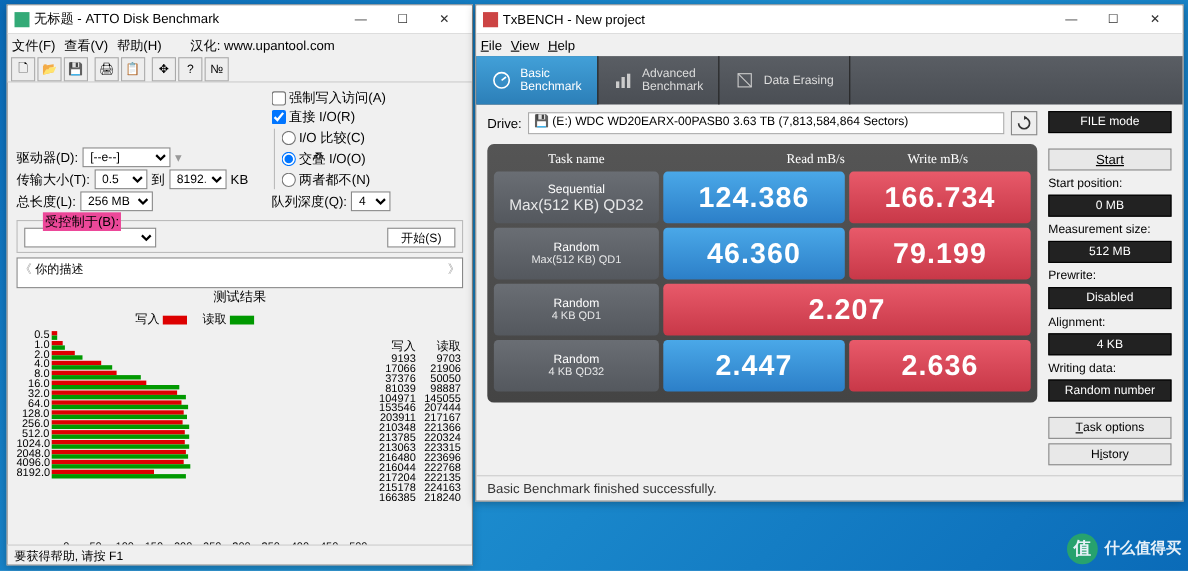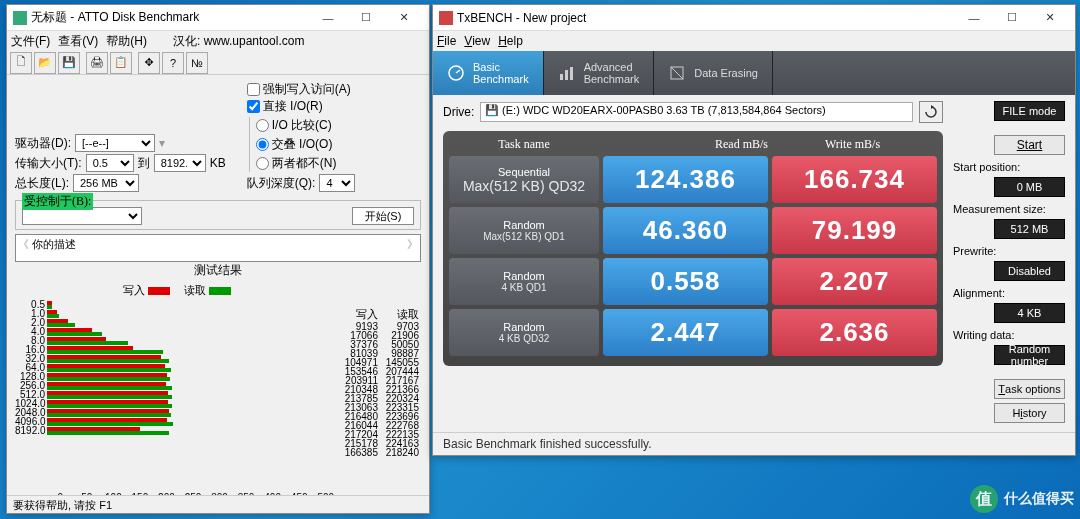--- a/index.html
+++ b/index.html
@@ -17,21 +17,21 @@
 .toolbar { background: #f0f0f0; height: 24px; display: flex; align-items: center; padding: 0 2px; gap: 0; border-bottom: 1px solid #ccc; }
 .toolbar .tbtn { width: 22px; height: 22px; border: 1px solid #aaa; background: #eee; display: flex; align-items: center; justify-content: center; font-size: 11px; cursor: pointer; margin: 0 1px; }
 
 
 #atto { left: 6px; top: 4px; width: 424px; height: 510px; }
 .atto-body { padding: 4px 8px; flex: 1; overflow: hidden; }
 .atto-row { display: flex; align-items: center; margin: 2px 0; gap: 4px; font-size: 12px; }
 .atto-row label { white-space: nowrap; }
 .atto-select { border: 1px solid #888; background: #fff; padding: 0 2px; height: 18px; font-size: 11px; }
 .atto-group { border: 1px solid #bbb; padding: 4px 6px 2px; margin: 4px 0; position: relative; }
-.atto-group legend { font-size: 12px; padding: 0 2px; position: absolute; top: -8px; left: 6px; background: #22c55e; font-family: Liberation Serif, serif; }
+.atto-group legend { font-size: 12px; padding: 0 2px; position: absolute; top: -8px; left: 23px; background: #ec4899; }
 .atto-desc { border: 1px solid #888; background: #fff; height: 28px; width: 100%; margin-top: 2px; padding: 2px; font-size: 11px; overflow-y: scroll; }
 .atto-results { display: flex; margin-top: 4px; font-size: 11px; }
 .atto-chart { flex: 1; position: relative; height: 232px; border-right: 0; }
 .atto-chart-title { text-align: center; font-size: 12px; margin-bottom: 2px; }
 .atto-legend { display: flex; justify-content: center; gap: 14px; font-size: 11px; margin-bottom: 2px; }
 .atto-legend .sw { display: inline-block; width: 22px; height: 8px; margin-left: 3px; vertical-align: middle; }
 .atto-bars { position: relative; height: 190px; padding-left: 32px; }
 .atto-barrow { display: flex; align-items: center; height: 9px; }
 .atto-barrow .lbl { position: absolute; left: 0; width: 30px; text-align: right; font-size: 10px; }
 .atto-barrow .wbar { background: #d00; height: 4px; }
@@ -60,21 +60,21 @@
 .txb-thead { display: flex; color: #fff; font-size: 12px; font-family: Georgia, serif; margin-bottom: 4px; }
 .txb-thead span:nth-child(1) { width: 150px; text-align: center; }
 .txb-thead span:nth-child(2) { flex: 1; text-align: right; }
 .txb-thead span:nth-child(3) { flex: 1; text-align: center; }
 .txb-row { display: flex; gap: 4px; margin-bottom: 4px; }
 .txb-name { width: 150px; background: linear-gradient(#6a6e74, #54585e); border-radius: 4px; color: #fff; font-size: 11px; display: flex; flex-direction: column; justify-content: center; align-items: center; padding: 6px; text-align: center; }
 .txb-val { flex: 1; border-radius: 4px; color: #fff; font-family: "Arial Narrow", Arial; font-size: 26px; font-weight: bold; display: flex; align-items: center; justify-content: center; padding: 8px 0; letter-spacing: 1px; }
 .txb-val.read { background: linear-gradient(#4aa8e8, #2c7fc8); }
 .txb-val.write { background: linear-gradient(#e85a6a, #c83848); }
 .txb-side { width: 112px; display: flex; flex-direction: column; gap: 4px; font-size: 11px; }
-.txb-btn { border: 1px solid #888; background: #e8e8e8; padding: 2px 1px; text-align: center; cursor: pointer; font-size: 11px; height: 20px; display:flex; align-items:center; justify-content:center;margin-left:41px; }
+.txb-btn { border: 1px solid #888; background: #e8e8e8; padding: 2px 1px; text-align: center; cursor: pointer; font-size: 11px; height: 20px; display:flex; align-items:center; justify-content:center; }
 .txb-btn.dark { background: #222; color: #fff; border: 1px solid #000; }
 .txb-lbl { font-size: 11px; margin-top: 2px; }
 .txb-status { padding: 4px 10px; font-size: 12px; color: #333; border-top: 1px solid #ccc; }
 
 
 .watermark { position: absolute; right: 6px; bottom: 6px; display: flex; align-items: center; gap: 6px; color: #fff; font-size: 14px; font-weight: bold; opacity: 0.9; }
 .watermark .circ { width: 28px; height: 28px; border-radius: 50%; background: #2aa866; color: #fff; display: flex; align-items: center; justify-content: center; font-size: 16px; }
 
 input[type="checkbox"], input[type="radio"] { margin-right: 3px; vertical-align: middle; }
 u { text-decoration: underline; }
@@ -456,21 +456,20 @@
                 <div style="font-size:10px;opacity:.85">Max(512 KB) QD1</div>
               </div>
     <div class="txb-val read">46.360</div>
     <div class="txb-val write">79.199</div>
             </div>
             <div class="txb-row">
     <div class="txb-name">
                 <div>Random</div>
                 <div style="font-size:10px;opacity:.85">4 KB QD1</div>
               </div>
-    <div class="txb-val read">0.558</div>
     <div class="txb-val write">2.207</div>
             </div>
             <div class="txb-row">
     <div class="txb-name">
                 <div>Random</div>
                 <div style="font-size:10px;opacity:.85">4 KB QD32</div>
               </div>
     <div class="txb-val read">2.447</div>
     <div class="txb-val write">2.636</div>
             </div>

